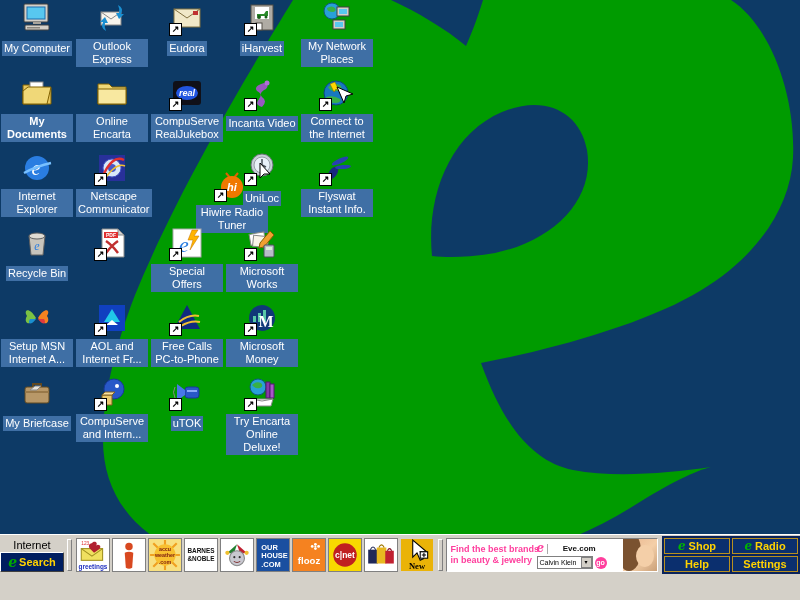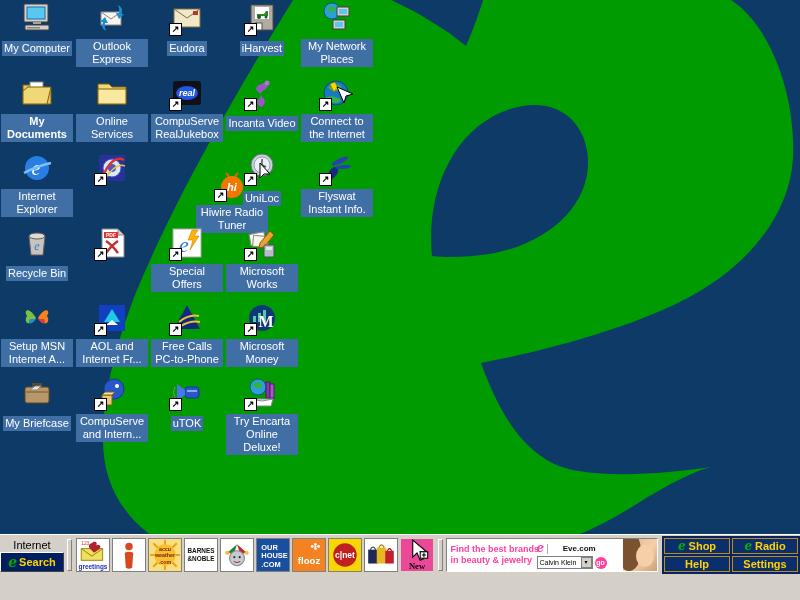--- a/index.html
+++ b/index.html
@@ -30,21 +30,21 @@
   #inetblock{width:64px;text-align:center;}
   #inetblock .cap{font-size:11px;color:#000;}
   #searchbtn{margin-top:1px;width:62px;height:18px;background:#001e60;display:flex;
     align-items:center;justify-content:center;gap:2px;cursor:pointer;}
   #searchbtn .e{color:#00a800;font-family:"DejaVu Serif",serif;font-style:italic;
     font-weight:bold;font-size:14px;line-height:14px;}
   #searchbtn .t{color:#ffd200;font-weight:bold;font-size:11px;}
   .tile{width:34px;height:34px;margin:0 1px;background:#15803d;cursor:pointer;
     border:1px solid #808080;box-sizing:border-box;}
   .tile svg{width:100%;height:100%;display:block;}
-  .tile.plain{background:#ec4899;border-color:#d4d0c8;}
+  .tile.plain{background:#eab308;border-color:#d4d0c8;}
 
   #adbanner{height:34px;width:232px;background:#fff;display:flex;align-items:center;
     box-sizing:border-box;cursor:pointer;}
   #adtext{padding-left:4px;width:86px;}
   #adtext div{font-size:9px;line-height:11px;font-weight:bold;color:#ff3e9d;white-space:nowrap;}
   #admid{width:74px;}
   #adbrandrow{display:flex;align-items:center;gap:2px;}
   #adbrandrow .e{color:#ff3e9d;font-family:"DejaVu Serif",serif;font-style:italic;
     font-weight:bold;font-size:12px;}
   #adbrandrow .bar{color:#999;font-size:10px;}
@@ -149,28 +149,28 @@
           </svg></span><br><span class="lbl">My Briefcase</span></div>
       <div class="dicon" style="left: 76px; top: 2px;"><span class="ic"><svg viewBox="0 0 32 32">
             <rect x="5" y="10" width="20" height="13" fill="#f8f4ec" stroke="#888"></rect>
             <path d="M5 10 l10 7 l10 -7" fill="none" stroke="#888"></path>
             <path d="M22 3 q6 3 3 9 h3 l-5 5 l-3 -6 h3 q1 -4 -1 -8z" fill="#1a8fd1"></path>
             <path d="M10 29 q-6 -3 -3 -9 h-3 l5 -5 l3 6 h-3 q-1 4 1 8z" fill="#1a8fd1"></path>
           </svg></span><br><span class="lbl">Outlook Express</span></div>
       <div class="dicon" style="left: 76px; top: 77px;"><span class="ic"><svg viewBox="0 0 32 32">
             <path d="M2 7 h11 l3 3 h14 v17 h-28 z" fill="#f0d878" stroke="#806000"></path>
             <path d="M2 12 h28 v15 h-28 z" fill="#f8e8a0" stroke="#806000"></path>
-          </svg></span><br><span class="lbl">Online Services</span></div>
+          </svg></span><br><span class="lbl">Online Encarta</span></div>
       <div class="dicon" style="left: 76px; top: 152px;"><span class="ic"><svg viewBox="0 0 32 32">
             <rect x="3" y="3" width="26" height="26" fill="#28309a"></rect>
             <circle cx="16" cy="16" r="9" fill="#d8e8f8" stroke="#4858c8"></circle>
             <circle cx="16" cy="16" r="4" fill="#4858c8"></circle>
             <path d="M6 26 Q16 2 28 8" stroke="#e03030" stroke-width="2.5" fill="none"></path>
             <path d="M8 28 Q20 10 29 14" stroke="#f0c030" stroke-width="1.5" fill="none"></path>
-          </svg><span class="sc">↗</span></span><br></div>
+          </svg><span class="sc">↗</span></span><br><span class="lbl">Netscape Communicator</span></div>
       <div class="dicon" style="left: 76px; top: 227px;"><span class="ic"><svg viewBox="0 0 32 32">
             <path d="M6 2 h16 l6 6 v22 h-22 z" fill="#fff" stroke="#888"></path>
             <path d="M22 2 l6 6 h-6 z" fill="#d0d0d0" stroke="#888"></path>
             <rect x="8" y="5" width="14" height="6" fill="#e03030"></rect>
             <text x="15" y="10" font-size="5" font-weight="bold" fill="#fff" text-anchor="middle">PDF</text>
             <path d="M10 14 q6 4 12 12 M22 14 q-6 4 -12 12" stroke="#c03030" stroke-width="2.5" fill="none"></path>
           </svg><span class="sc">↗</span></span><br></div>
       <div class="dicon" style="left: 76px; top: 302px;"><span class="ic"><svg viewBox="0 0 32 32">
             <rect x="3" y="3" width="26" height="26" fill="#1040c0"></rect>
             <path d="M16 7 l8 13 h-16 z" fill="#20c8e8"></path>

